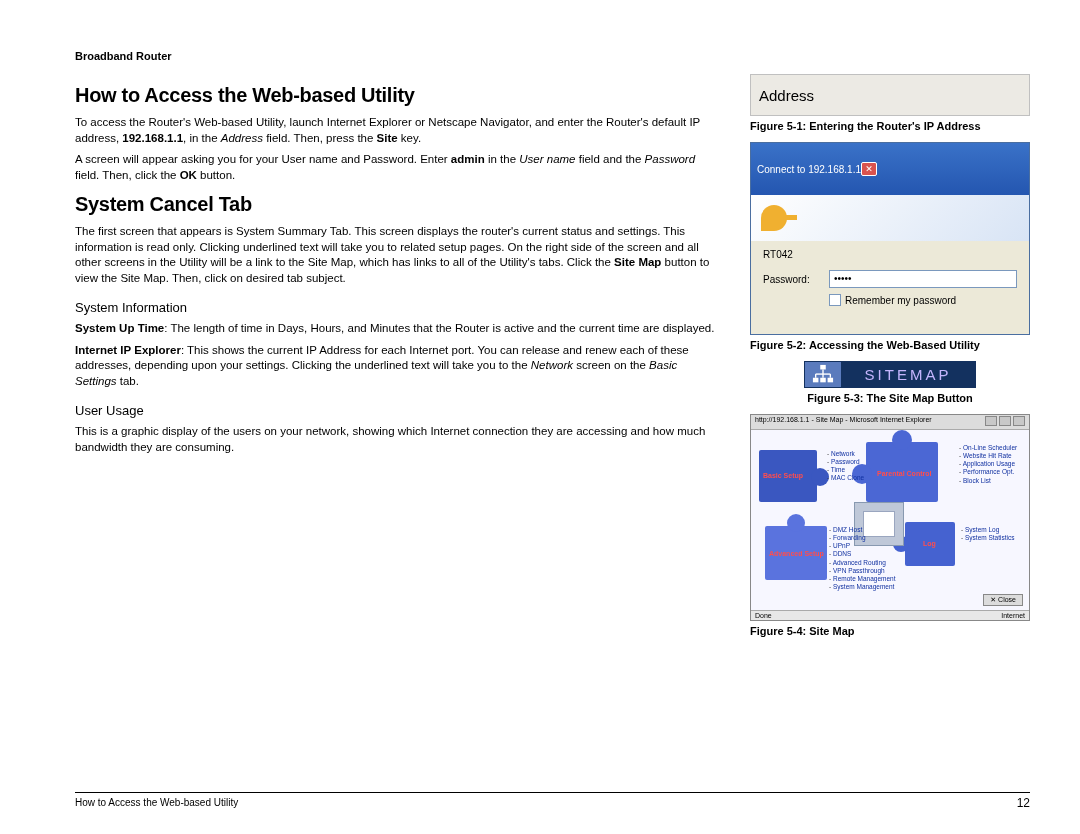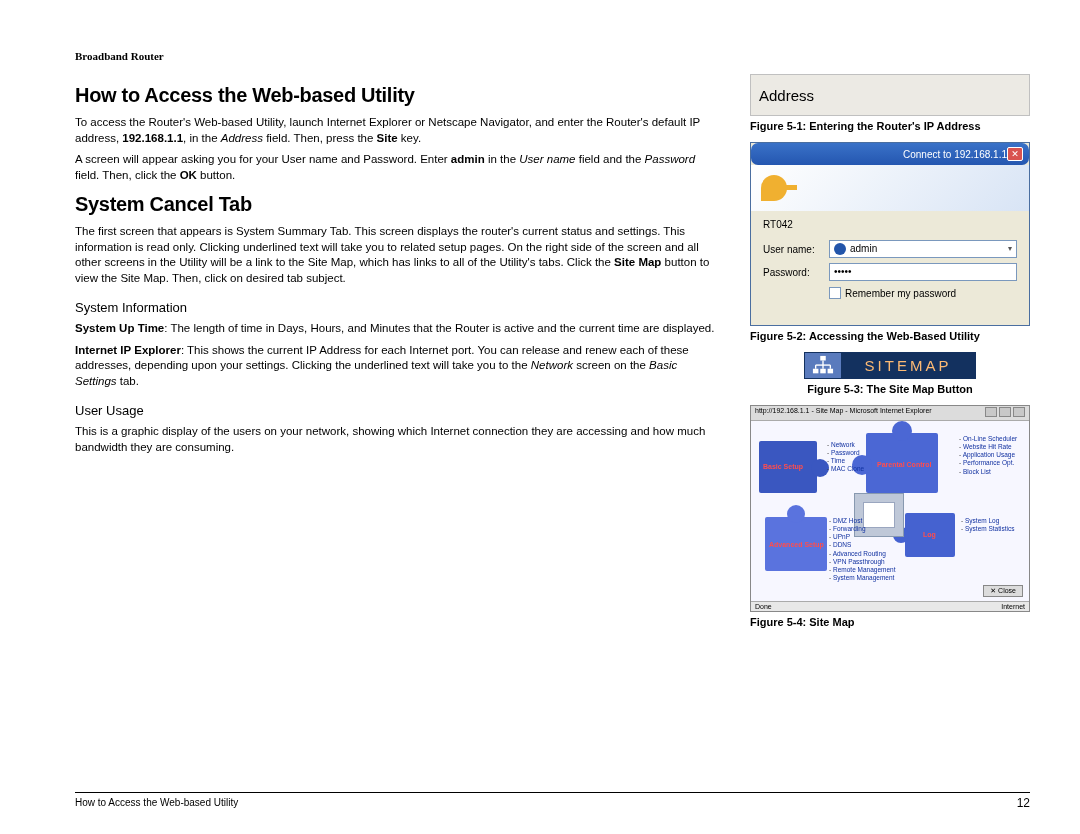--- a/index.html
+++ b/index.html
@@ -14,21 +14,20 @@
     box-sizing: border-box;
   }
   .page {
     padding: 50px 50px 20px 75px;
     box-sizing: border-box;
   }
   .header-label {
     font-size: 11px;
     font-weight: bold;
     margin-bottom: 12px;
-    font-family: Liberation Serif, serif;
   }
   .columns {
     display: flex;
     gap: 30px;
   }
   .left-col {
     flex: 1;
   }
   .right-col {
     width: 280px;
@@ -88,25 +87,24 @@
   .fig2 {
     border: 1px solid #4a6ea0;
     background: #ece9d8;
     font-family: Tahoma, Arial, sans-serif;
     font-size: 10px;
   }
   .fig2 .titlebar {
     background: linear-gradient(#3a72c8,#2456b0);
     color: #fff;
     font-size: 10px;
-    padding: 4px 6px;
+    padding: 19px 6px;
     display: flex;
-    justify-content: flex-end;
+    justify-content: flex-start;
     align-items: center;
-    border-radius: 7px;
   }
   .fig2 .titlebar .xbtn {
     background: #d9534f;
     color: #fff;
     width: 14px;
     height: 12px;
     text-align: center;
     font-size: 9px;
     line-height: 12px;
     border: 1px solid #fff;
@@ -126,21 +124,21 @@
     position:relative;
   }
   .fig2 .banner .keyicon::after{
     content:"";
     position:absolute;
     right:-10px; top:10px;
     width:14px; height:5px;
     background:#f0b030;
   }
   .fig2 .form-area {
-    padding: 8px 12px 26px 12px;
+    padding: 8px 12px 18px 12px;
   }
   .fig2 .srv { margin-bottom:10px; }
   .fig2 .row { display:flex; align-items:center; margin: 5px 0; gap:8px; }
   .fig2 .row label { width: 58px; }
   .fig2 .row .inp {
     flex:1;
     background:#fff;
     border:1px solid #7a98bd;
     height:16px;
     line-height:16px;
@@ -152,21 +150,21 @@
   .fig2 .row .inp .uicon{
     width:12px;height:12px;
     background:#2255aa;
     border-radius:50%;
     position:relative;
   }
   .fig2 .row .inp .dd{
     margin-left:auto;
     font-size:8px;color:#555;
   }
-  .fig2 .remember { margin: 6px 0 0 66px; display:flex; align-items:center; gap:4px;}
+  .fig2 .remember { margin: 6px 0 10px 66px; display:flex; align-items:center; gap:4px;}
   .fig2 .remember .cb { width:10px;height:10px;border:1px solid #7a98bd;background:#fff;}
   .fig2 .btnrow { text-align:right; padding-top:6px;}
   .fig2 .btn {
     display:inline-block;
     min-width:50px;
     padding:2px 8px;
     background:#ece9d8;
     border:1px solid #888;
     border-radius:2px;
     text-align:center;
@@ -182,21 +180,21 @@
   }
   .fig3 .left {
     width:36px;
     background:#5a7bbd;
     display:flex;align-items:center;justify-content:center;
   }
   .fig3 .left svg { display:block; }
   .fig3 .right {
     flex:1;
     background:#13315f;
-    color:#fdba74;
+    color:#c4b5fd;
     font-family:"Arial Black",Arial,sans-serif;
     letter-spacing:3px;
     font-size:15px;
     display:flex;align-items:center;justify-content:center;
     padding:4px 0;
   }
   
   .fig4 {
     border:1px solid #888;
     background:#fff;
@@ -340,28 +338,20 @@
       <div class="fig2">
         <div class="titlebar">
           <span>Connect to 192.168.1.1</span>
           <span class="xbtn">✕</span>
         </div>
         <div class="banner">
           <div class="keyicon"></div>
         </div>
         <div class="form-area">
           <div class="srv">RT042</div>
-          <div class="row">
-            <label>User name:</label>
-            <div class="inp">
-              <span class="uicon"></span>
-              <span>admin</span>
-              <span class="dd">▾</span>
-            </div>
-          </div>
           <div class="row">
             <label>Password:</label>
             <div class="inp">
               <span>•••••</span>
             </div>
           </div>
           <div class="remember">
             <span class="cb"></span>
             <span>Remember my password</span>
           </div>

